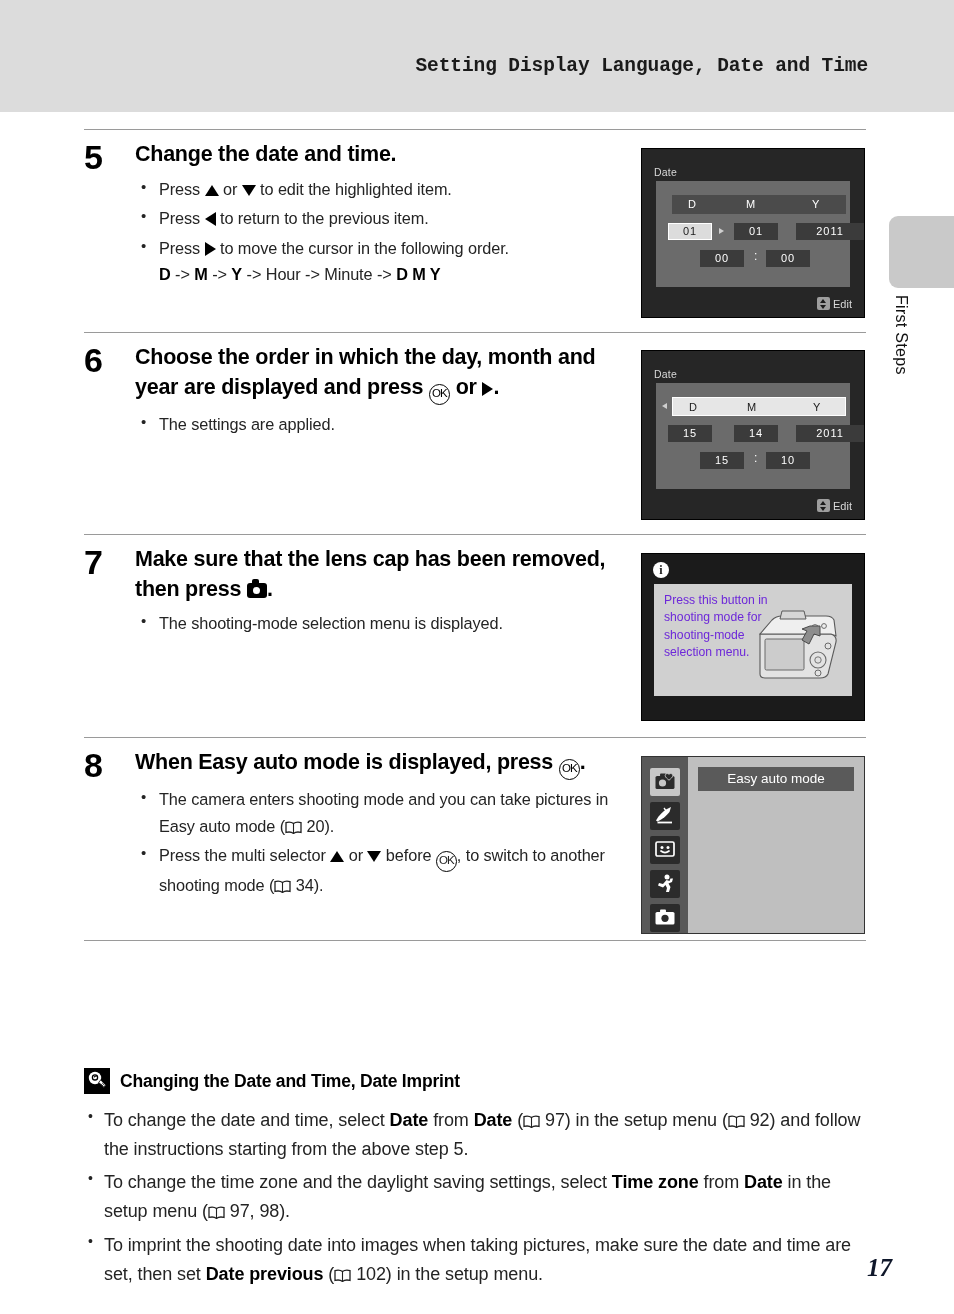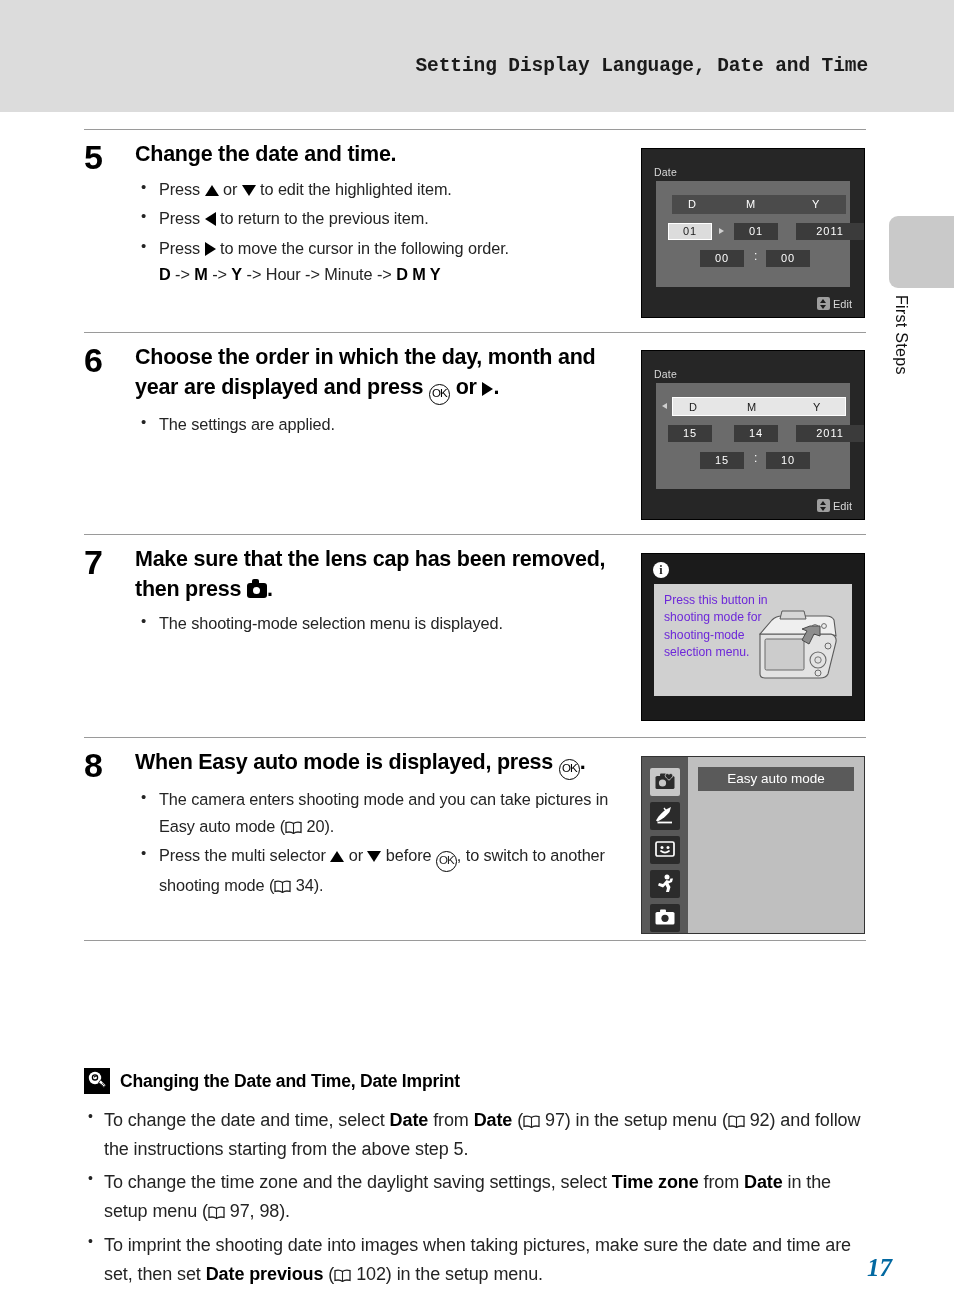--- a/index.html
+++ b/index.html
@@ -472,21 +472,21 @@
     font-size: 14px;
   }
 
   .page-num {
     position: absolute;
     right: 62px;
     bottom: 32px;
     font-size: 25px;
     font-style: italic;
     font-weight: bold;
-    color: #0369a1;
+    color: #0f172a;
     font-family: "Liberation Serif", serif;
     text-align: right;
   }
 </style>
 </head>
 <body>
 
 <div class="header-band">
   <div class="header-title">Setting Display Language, Date and Time</div>
 </div>

